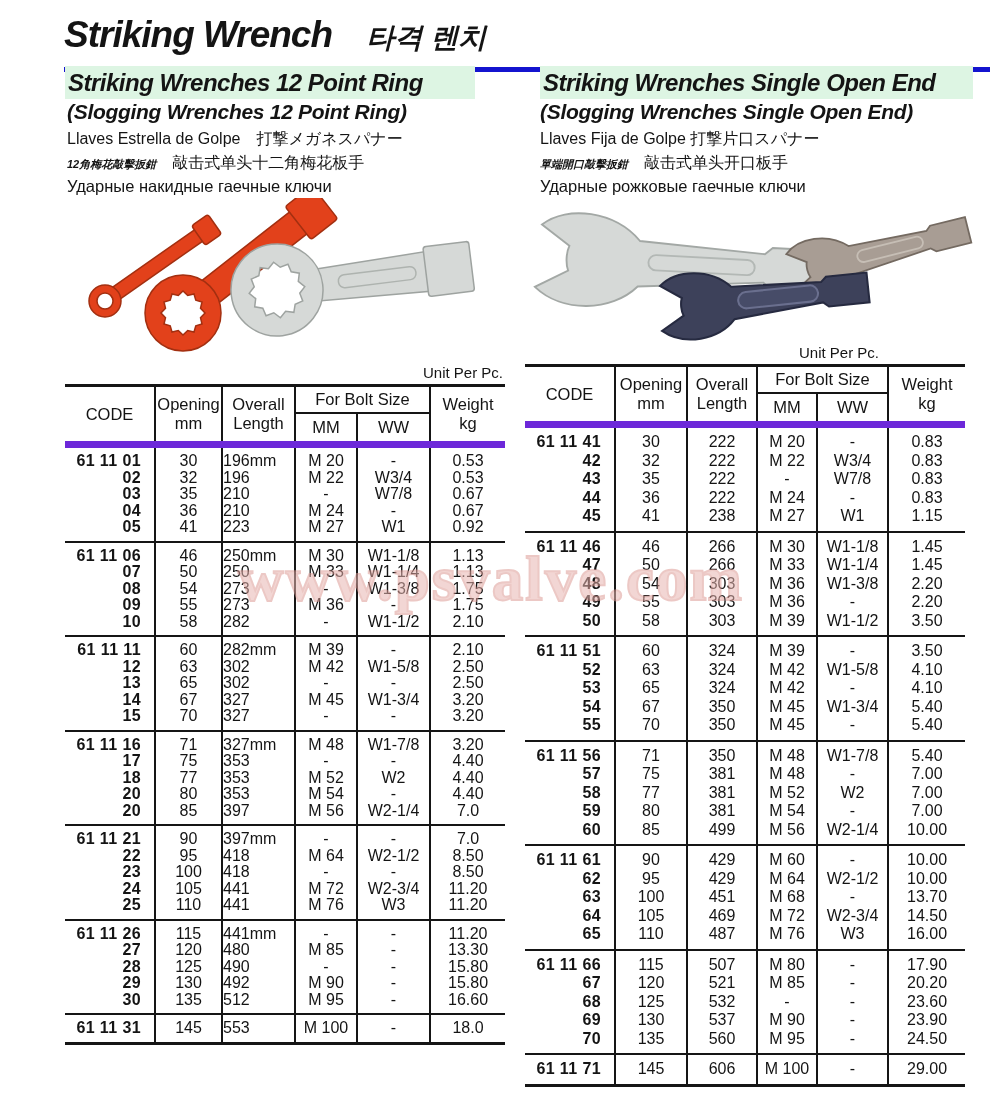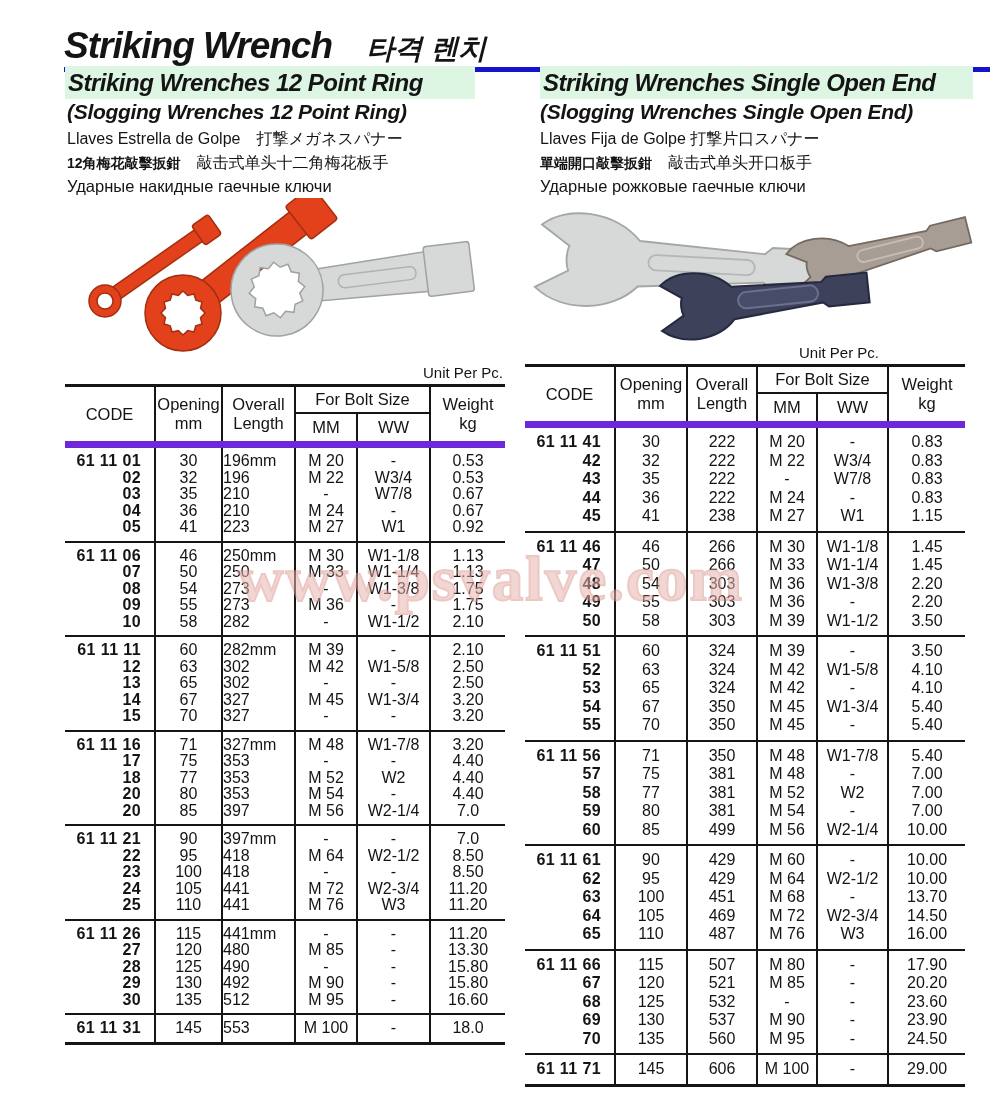--- a/index.html
+++ b/index.html
@@ -1,36 +1,36 @@
 <!DOCTYPE html>
 <html style="--divider-blue: #1414cf; --highlight-green: #ddf5e3; --watermark-pink: #e9b6b1; --red-wrench: #e2411b; --silver-wrench: #d6d9d7; --grey-wrench: #a89d94; --dark-blue-wrench: #3d415a;"><head>
 <meta charset="utf-8">
 <style>
   html,body{margin:0;padding:0;width:996px;height:1098px;background:#ffffff;
     font-family:"Liberation Sans", sans-serif;color:#141414;overflow:hidden;}
   .page{position:absolute;inset:0;}
 
   
-  .main-title{position:absolute;left:64px;top:25px;white-space:nowrap;}
+  .main-title{position:absolute;left:64px;top:14px;white-space:nowrap;}
   .main-title .en{font-size:37px;font-weight:bold;font-style:italic;letter-spacing:-1px;}
   .main-title .ko{font-size:28px;font-weight:bold;font-style:italic;margin-left:30px;}
   .blue-rule{position:absolute;left:64px;top:67px;width:926px;height:5px;background:var(--divider-blue,#1414cf);}
 
   
   .section{position:absolute;top:66px;}
   .sec-ring{left:65px;width:440px;}
   .sec-open{left:525px;width:442px;}
   .sec-open .txt{margin-left:15px;}
   h2.sec-title{margin:0;font-size:24px;font-weight:bold;font-style:italic;letter-spacing:-0.5px;
     background:var(--highlight-green,#ddf5e3);padding:3px 4px 2px 3px;}
   .sec-ring h2.sec-title{width:403px;}
   .sec-open h2.sec-title{width:426px;}
   h3.sec-subtitle{margin:1px 0 5px 2px;font-size:21px;font-weight:bold;font-style:italic;letter-spacing:-0.3px;}
   p.lang{margin:3px 0 2px 2px;font-size:16px;}
-  p.lang b{font-size:14px;}
+  p.lang b{font-size:11px;font-style:italic;}
   p.lang.ru{font-size:16.5px;}
 
   .photo{position:relative;width:100%;}
   .sec-ring .photo{height:166px;}
   .sec-open .photo{height:146px;}
   .photo svg{position:absolute;left:0;top:0;}
 
   .unit{font-size:15px;text-align:right;margin:0 2px 3px 0;}
   .sec-open .unit{padding-right:86px;}
 

